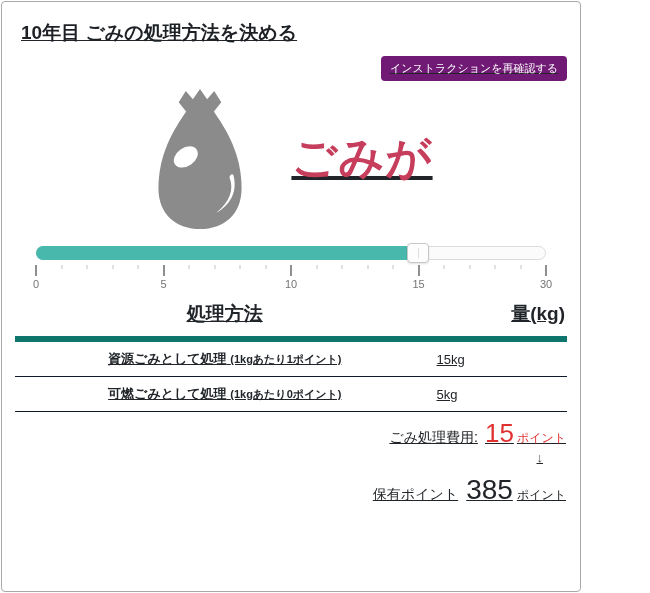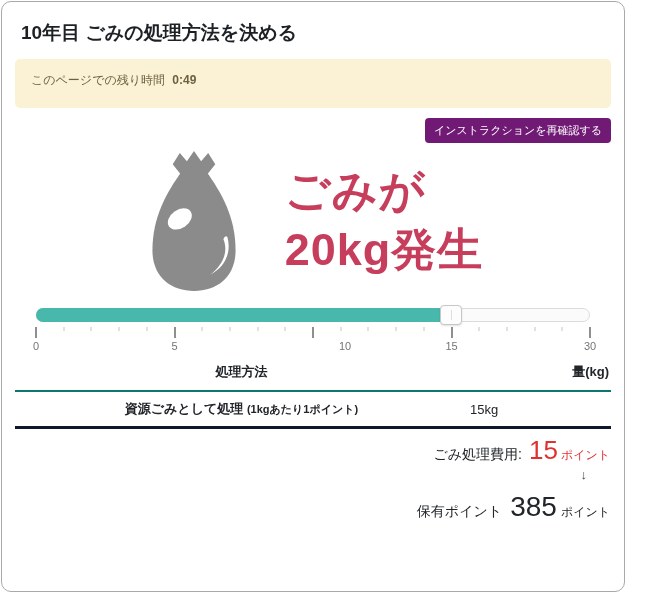--- a/index.html
+++ b/index.html
@@ -1,21 +1,21 @@
 <!DOCTYPE html>
 <html><head>
 <meta charset="utf-8">
 <style>
   * { box-sizing: border-box; }
   html,body { margin:0; padding:0; background:#fff; }
   body { font-family:"Liberation Sans","DejaVu Sans",sans-serif; color:#212529; }
   .page {
-    width:624px; height:591px; margin:1px;
-    border:1px solid #a9a9a9; border-radius:10px;
-    background:#fff; padding:16px 13px 8px 13px; overflow:hidden;
+    width:580px; height:591px; margin:1px;
+    border:1px solid #a9a9a9; border-radius:4px;
+    background:#fff; padding:16px 13px 8px 13px; overflow:hidden;text-decoration:underline;
   }
   .page-title { font-size:19px; font-weight:700; margin:2px 0 0 6px; color:#1d2125; }
   .timer-alert {
     margin-top:13px; background:#fbf2d5; border-radius:5px;
     padding:13px 16px 19px 16px; font-size:12px; color:#6d6141;
   }
   .timer-alert b { margin-left:4px; }
   .btn-row { display:flex; justify-content:flex-end; margin-top:10px; }
   .btn-small {
     background:#701a75; color:#fff; border:none; border-radius:4px;
@@ -40,64 +40,59 @@
   }
   .handle-line { width:1px; height:10px; background:#dedede; }
   .ticks { position:relative; height:26px; margin-top:5px; }
   .tick { position:absolute; top:0; width:1px; height:4px; background:#c3c3c3; transform:translateX(-50%); }
   .tick.major { width:2px; height:11px; background:#8f8f8f; }
   .tick-label {
     position:absolute; top:13px; transform:translateX(-50%);
     font-size:11px; color:#757575;
   }
   table { width:100%; border-collapse:collapse; margin-top:4px; }
-  th { font-size:13px; font-weight:700; padding:6px 2px 9px 2px; border-bottom:2px solid #0f766e; }
+  th { font-size:19px; font-weight:700; padding:6px 2px 9px 2px; border-bottom:6px solid #0f766e; }
   th.col-method { text-align:center; width:76%; }
   th.col-amount { text-align:right;margin-top:36px; }
-  td { font-size:13px; padding:8px 2px; border-bottom:3px solid #0f172a; }
+  td { font-size:13px; padding:8px 2px; border-bottom:1px solid #0f172a; }
   td.cell-method { text-align:center; font-weight:700; }
   td.cell-method .note { font-size:11px; }
   td.cell-amount { text-align:left; }
   .summary { margin-top:6px; text-align:right; padding-right:1px; }
   .cost-line { font-size:14px; color:#212529; }
   .cost-value { font-size:26px; color:#e03131; margin:0 3px 0 7px; }
   .cost-unit { font-size:12px; color:#e03131; }
   .arrow-line { font-size:13px; color:#444; margin:1px 23px 0 0; }
   .points-line { font-size:14px; margin-top:9px; }
   .points-value { font-size:28px; margin:0 4px 0 8px; }
   .points-unit { font-size:12px; }
 </style>
 </head>
 <body>
 
 <div class="page">
 
   <h1 class="page-title">10年目 ごみの処理方法を決める</h1>
 
-  <div class="timer-alert">
-    <span>このページでの残り時間</span>
-    <b>0:49</b>
-  </div>
 
   <div class="btn-row">
     <button class="btn-small">インストラクションを再確認する</button>
   </div>
 
   <div class="notice">
     <span class="bag">
       <svg width="102" height="148" viewBox="0 0 100 146">
         <polygon points="29,18 36,7 43,15 50,5 57,15 64,7 71,18 63,28 37,28" fill="#8b8b8b"></polygon>
         <path d="M38,25 L62,25 C77,46 91,70 91,103 C91,129 73,143 50,143 C27,143 9,129 9,103 C9,70 23,46 38,25 Z" fill="#8b8b8b"></path>
         <ellipse cx="36" cy="72" rx="13" ry="9" transform="rotate(-35 36 72)" fill="#ffffff"></ellipse>
         <path d="M83,90 C87,105 81,119 66,127 C79,117 84,104 79,92 C80,89 82,88 83,90 Z" fill="#ffffff"></path>
       </svg>
     </span>
     <div class="notice-text">
       <div>ごみが</div>
-      <div>20kg発生</div>
     </div>
   </div>
 
 
   <div class="slider-wrap">
     <div class="track">
       <div class="fill" id="slider-fill" style="width: 75%;"></div>
       <div class="handle" id="slider-handle" style="left: 75%;">
         <span class="handle-line"></span>
       </div>
@@ -109,21 +104,21 @@
         <div class="tick" style="left: 10%;"></div>
         <div class="tick" style="left: 15%;"></div>
         <div class="tick" style="left: 20%;"></div>
         <div class="tick major" style="left: 25%;"></div>
         <div class="tick-label" style="left: 25%;">5</div>
         <div class="tick" style="left: 30%;"></div>
         <div class="tick" style="left: 35%;"></div>
         <div class="tick" style="left: 40%;"></div>
         <div class="tick" style="left: 45%;"></div>
         <div class="tick major" style="left: 50%;"></div>
-        <div class="tick-label" style="left: 50%; margin-left: 32px;">10</div>
+        <div class="tick-label" style="left: 50%;">10</div>
         <div class="tick" style="left: 55%;"></div>
         <div class="tick" style="left: 60%;"></div>
         <div class="tick" style="left: 65%;"></div>
         <div class="tick" style="left: 70%;"></div>
         <div class="tick major" style="left: 75%;"></div>
         <div class="tick-label" style="left: 75%;">15</div>
         <div class="tick" style="left: 80%;"></div>
         <div class="tick" style="left: 85%;"></div>
         <div class="tick" style="left: 90%;"></div>
         <div class="tick" style="left: 95%;"></div>
@@ -140,20 +135,27 @@
       </tr>
     </thead>
     <tbody>
       <tr>
         <td class="cell-method">
           <span>資源ごみとして処理</span>
           <span class="note">(1kgあたり1ポイント)</span>
         </td>
         <td class="cell-amount">15kg</td>
       </tr>
+      <tr>
+        <td class="cell-method">
+          <span>可燃ごみとして処理</span>
+          <span class="note">(1kgあたり0ポイント)</span>
+        </td>
+        <td class="cell-amount">5kg</td>
+      </tr>
     </tbody>
   </table>
 
   <div class="summary">
     <div class="cost-line">
       <span>ごみ処理費用:</span><span class="cost-value">15</span><span class="cost-unit">ポイント</span>
     </div>
     <div class="arrow-line">↓</div>
     <div class="points-line">
       <span>保有ポイント</span><span class="points-value">385</span><span class="points-unit">ポイント</span>

